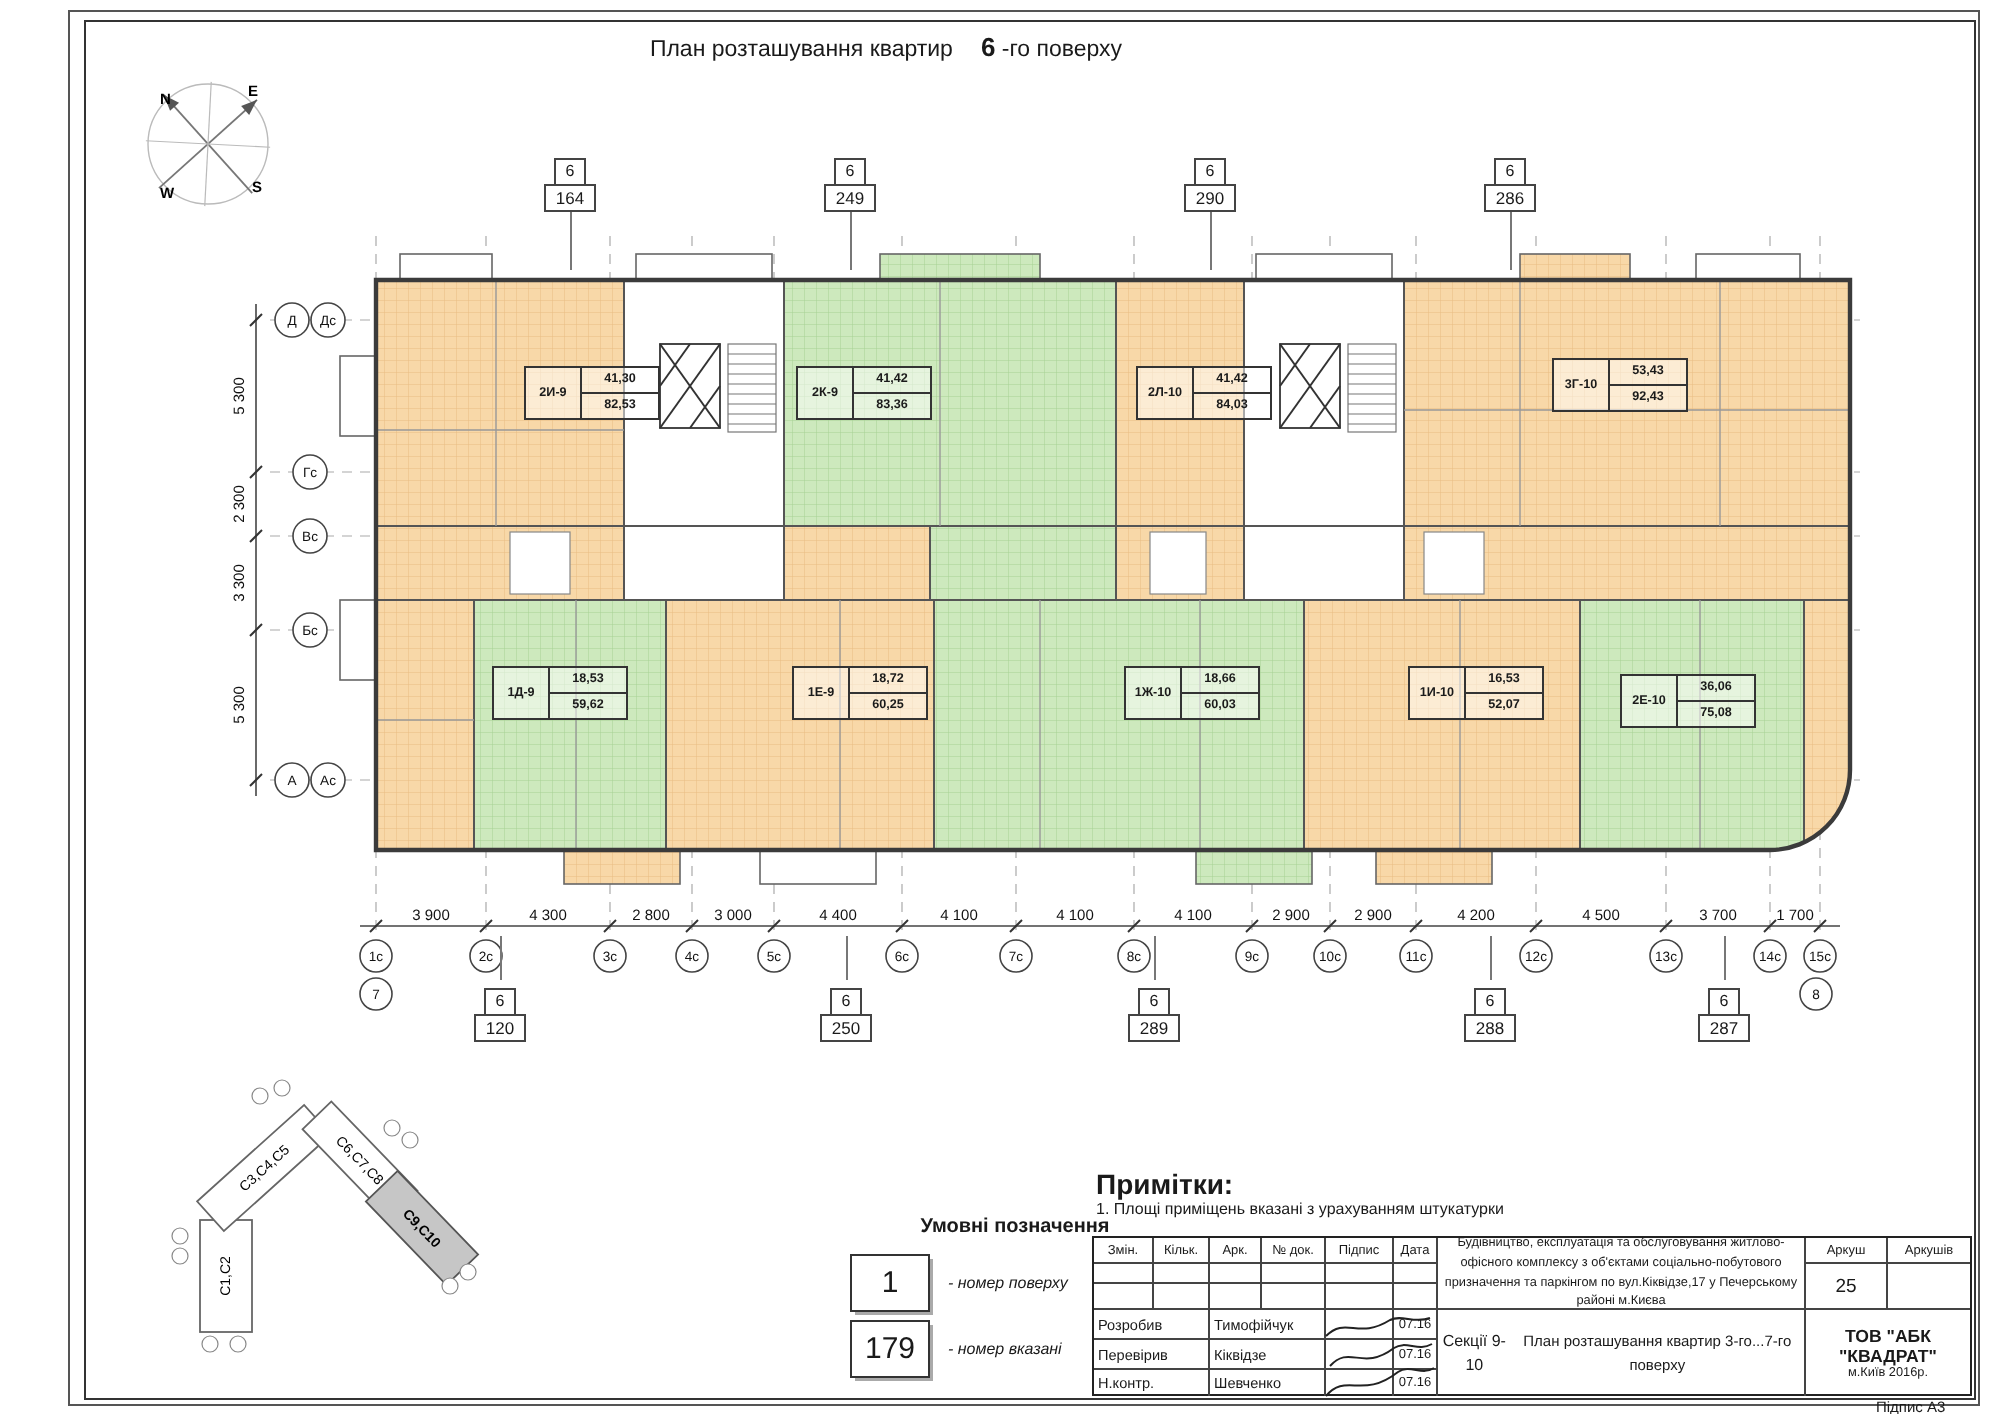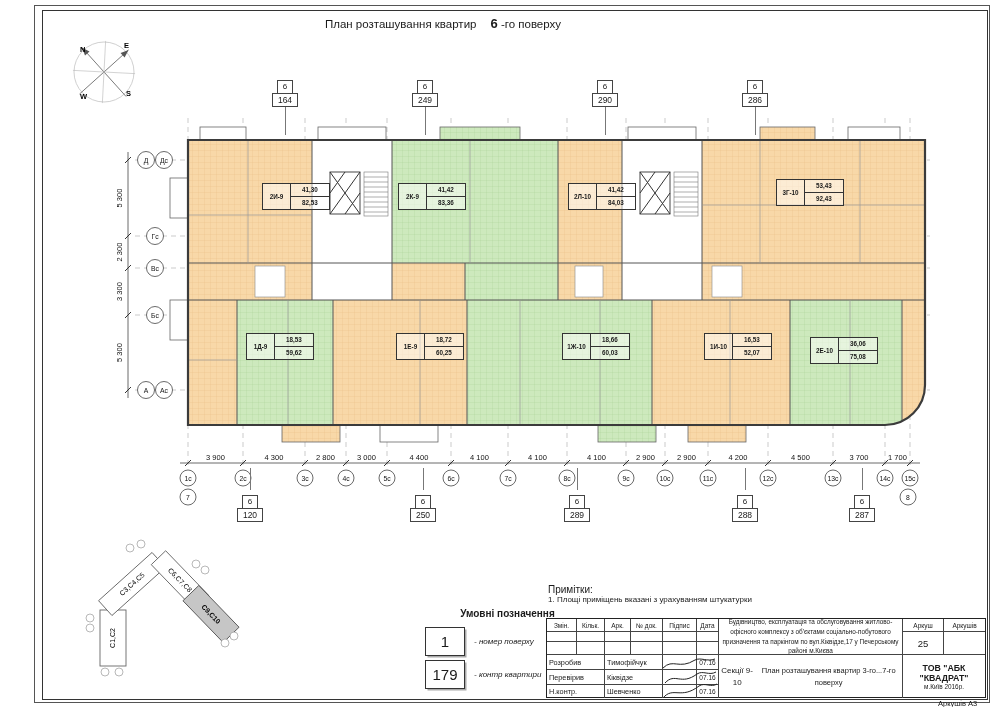--- a/index.html
+++ b/index.html
@@ -25,21 +25,21 @@
   .marker .m6{display:inline-block;min-width:14px;border:0.8px solid #444;background:#fff;font-size:8px;line-height:12px;}
   .marker .mnum{display:block;min-width:24px;border:0.8px solid #444;background:#fff;font-size:8.5px;line-height:12px;margin-top:-1px;}
   .leader{position:absolute;width:1px;background:#777;z-index:1;}
   #legend{position:absolute;left:415px;top:608px;width:185px;}
   #legend .lt{text-align:center;font-weight:bold;font-size:10px;margin-bottom:8px;}
   .lrow{display:flex;align-items:center;margin:4px 0 4px 10px;}
   .lbox{width:38px;height:27px;border:1px solid #333;box-shadow:2px 2px 0 -0.5px #aaa;
         display:flex;align-items:center;justify-content:center;font-size:15px;background:#fff;}
   .llab{font-size:8px;margin-left:9px;font-style:italic;}
   #notes{position:absolute;left:548px;top:584px;font-size:8px;}
-  #notes .nt{font-weight:normal;font-size:10px;}
+  #notes .nt{font-weight:bold;font-size:14px;}
   #stamp{position:absolute;left:546px;top:618px;width:440px;height:80px;border:1.3px solid #222;
          box-sizing:border-box;display:grid;background:#fff;
          grid-template-columns:30px 28px 26px 32px 34px 22px 184px 41px 41px;
          grid-template-rows:13px 10px 13px 15px 15px 13px;font-size:6.5px;}
   #stamp div{border-right:0.7px solid #444;border-bottom:0.7px solid #444;overflow:hidden;
              display:flex;align-items:center;justify-content:center;text-align:center;}
   #stamp .nb{border-bottom:none;} #stamp .nr{border-right:none;}
   #stamp .role{justify-content:flex-start;padding-left:2px;font-size:7.3px;}
   #stamp .name{justify-content:flex-start;padding-left:2px;font-size:7.3px;}
   .desc{font-size:6.4px;line-height:1.55;padding:1px 2px;}
@@ -438,21 +438,21 @@
     </div>
 
   <div id="legend">
     <div class="lt">Умовні позначення</div>
     <div class="lrow">
       <div class="lbox">1</div>
       <div class="llab">- номер поверху</div>
     </div>
     <div class="lrow">
       <div class="lbox">179</div>
-      <div class="llab">- контр квартири</div>
+      <div class="llab">- номер вказані</div>
     </div>
   </div>
 
   <div id="notes">
     <div class="nt">Примітки:</div>
     <div>1. Площі приміщень вказані з урахуванням штукатурки</div>
   </div>
 
   <div id="stamp">
     <div>Змін.</div>
@@ -501,14 +501,14 @@
   </div>
 
   <svg id="sig-overlay" width="60" height="44">
     <g fill="none" stroke="#222" stroke-width="1">
       <path d="M2,12 C12,2 18,14 34,4 C40,1 46,6 54,3"></path>
       <path d="M4,27 C14,16 20,30 36,18 C42,14 48,20 55,16"></path>
       <path d="M2,42 C12,30 20,44 38,30 C44,26 50,32 56,28"></path>
     </g>
   </svg>
 
-  <div id="format">Аркушів А3</div>
+  <div id="format">Підпис А3</div>
 </div>
 
 </body></html>

